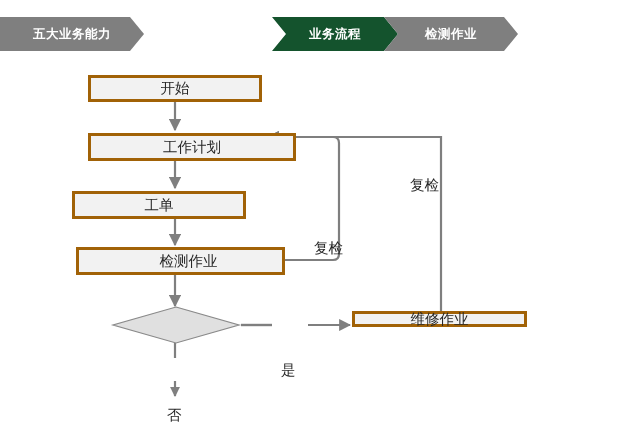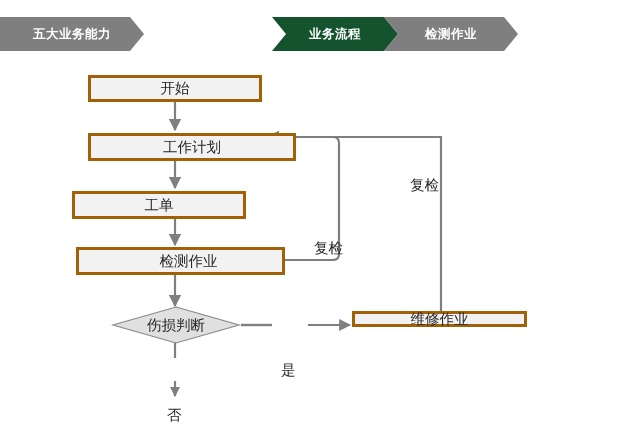--- a/index.html
+++ b/index.html
@@ -152,21 +152,20 @@
 
   <div class="node" style="left:76px; top:192px; width:209px; height:28px;padding-left:16px;">
     <span>检测作业</span>
   </div>
 
   <div class="node" style="left:352px; top:256px; width:175px; height:16px;">
     <span>维修作业</span>
   </div>
 
 
-  <div class="diamond-label" style="left:113px; top:258px; width:126px; height:24px;">伤损判断</div>
 
   <div class="edge-label" style="left:410px; top:74px;">复检</div>
 
   <div class="edge-label" style="left:314px; top:137px;">复检</div>
 
   <div class="edge-label" style="left:281px; top:259px;">是</div>
 
   <div class="edge-label" style="left:167px; top:304px;">否</div>
 
 </div>

